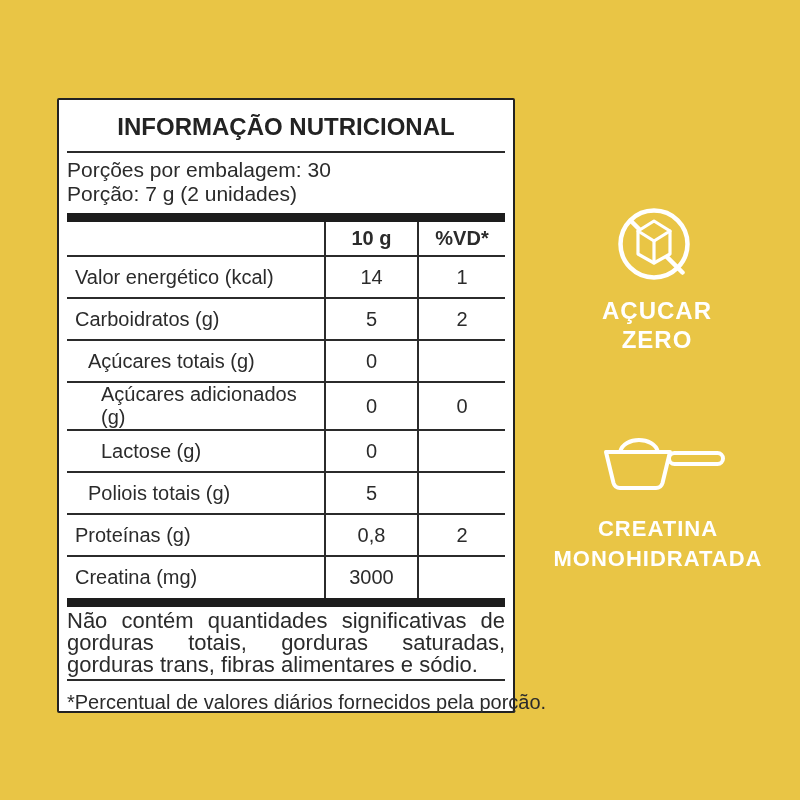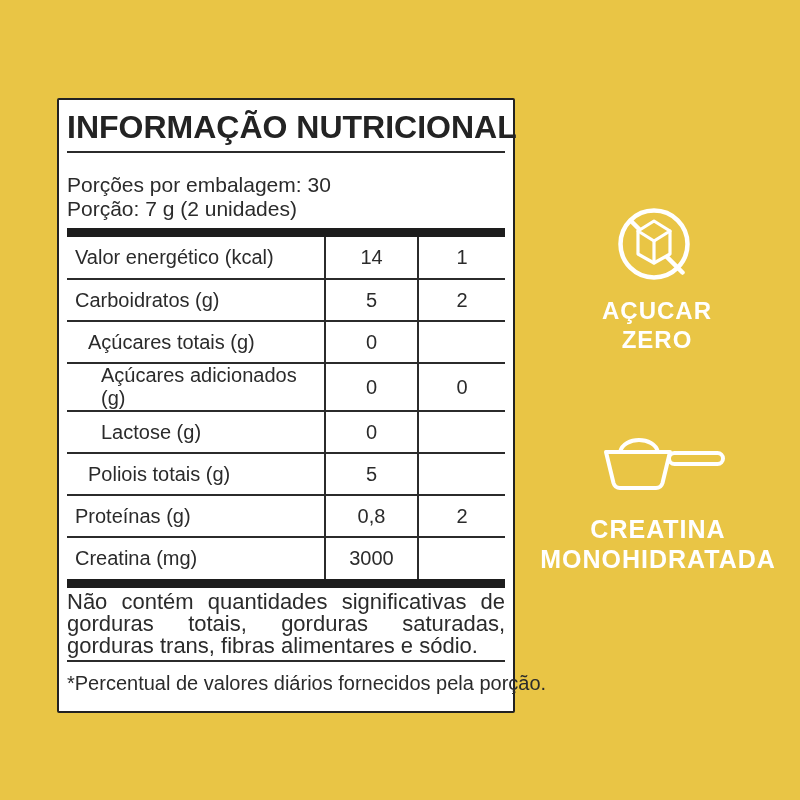--- a/index.html
+++ b/index.html
@@ -21,36 +21,36 @@
     width: 458px;
     height: 615px;
     background: #ffffff;
     border: 2px solid #222222;
     border-radius: 2px;
     padding: 9px 8px 0 8px;
     color: #2b2b2b;
   }
   .nutri-title {
     text-align: center;
-    font-size: 32px;
+    font-size: 24px;
     font-weight: bold;
     line-height: 36px;
     color: #232323;
     white-space: nowrap;
   }
   .rule {
     border: 0;
     border-top: 2px solid #2b2b2b;
     margin: 0;
   }
   .title-rule { margin-top: 6px; }
   .servings {
     font-size: 21px;
     line-height: 24px;
-    margin-top: 20px;
+    margin-top: 5px;
   }
   .thick-bar {
     height: 9px;
     background: #1d1d1d;
     margin-top: 7px;
   }
   table.nutri-table {
     width: 100%;
     border-collapse: collapse;
     table-layout: fixed;
@@ -108,21 +108,21 @@
     left: 552px;
     top: 296px;
     width: 210px;
     font-size: 24px;
     line-height: 29px;
   }
   .creatina-text {
     left: 528px;
     top: 514px;
     width: 260px;
-    font-size: 25px;
+    font-size: 22px;
     line-height: 30px;
   }
 </style>
 </head>
 <body>
 
 <div class="canvas">
 
   <div class="nutri-label">
 
@@ -137,20 +137,25 @@
 
     <div class="thick-bar"></div>
 
     <table class="nutri-table">
       <colgroup>
           <col class="c-name">
           <col class="c-amount">
           <col class="c-dv">
         </colgroup>
       <tbody>
+          <tr class="head">
+        <th></th>
+        <th class="col-head amount">10 g</th>
+        <th class="col-head">%VD*</th>
+      </tr>
       <tr class="row">
         <td class="name indent-0">Valor energético (kcal)</td>
         <td class="amount">14</td>
         <td class="dv">1</td>
       </tr>
       <tr class="row">
         <td class="name indent-0">Carboidratos (g)</td>
         <td class="amount">5</td>
         <td class="dv">2</td>
       </tr>

